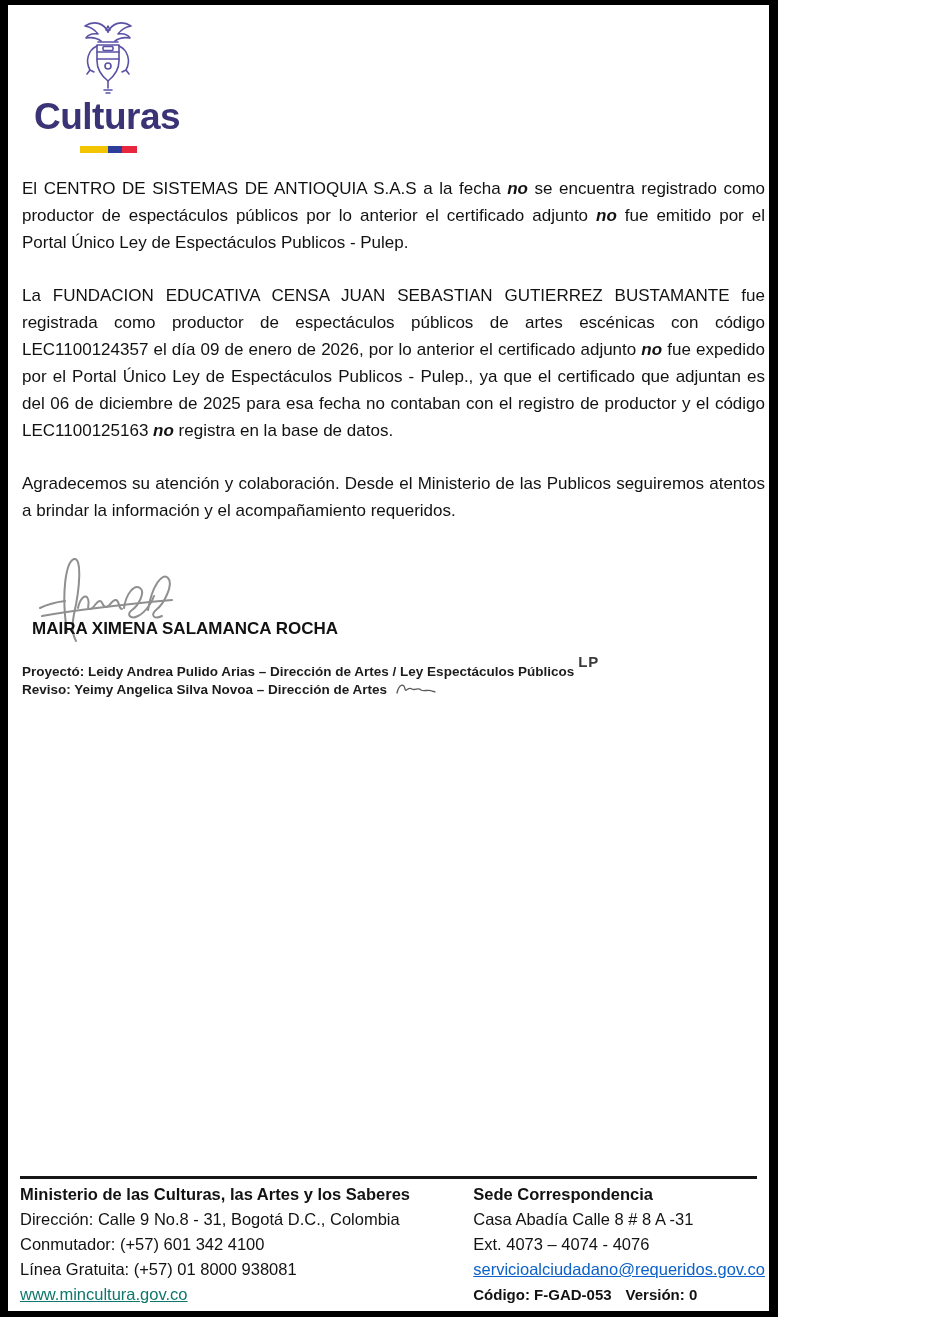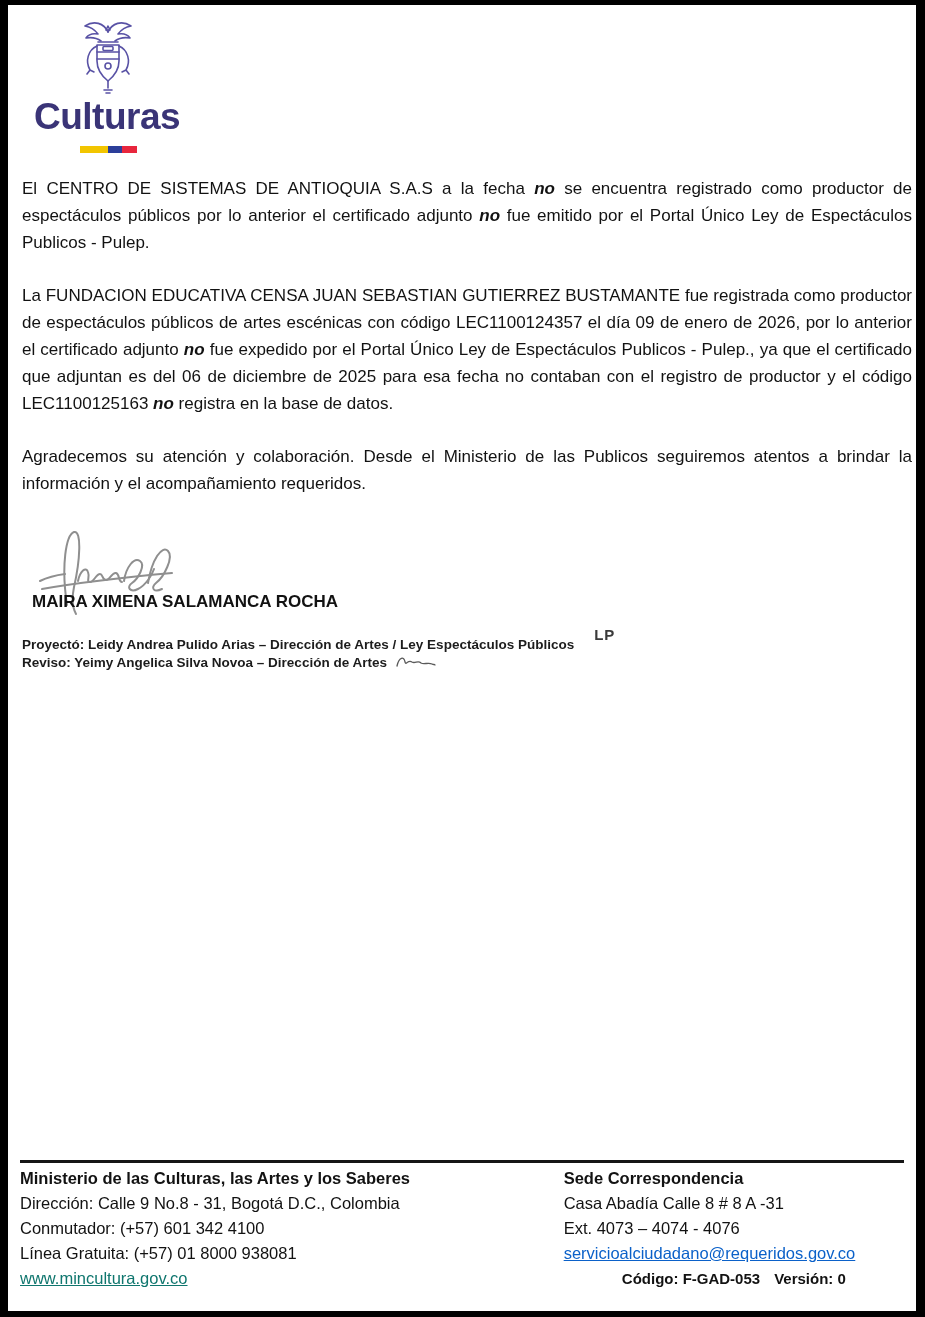--- a/index.html
+++ b/index.html
@@ -1,18 +1,18 @@
 <!DOCTYPE html>
 <html lang="es"><head>
 <meta charset="utf-8">
 <style>
   html,body{margin:0;padding:0;background:#ffffff;}
   .page{
     position:relative;
-    width:925px;height:1317px;
+    width:778px;height:1317px;
     box-sizing:border-box;
     border-style:solid;border-color:#000;
     border-width:5px 9px 6px 8px;
     background:#fff;
     font-family:"Liberation Sans",sans-serif;
     color:#121212;
     overflow:hidden;
   }
   
   .logo{
@@ -39,34 +39,34 @@
   .letter strong{font-style:italic;}
   
   .sigblock{padding-left:24px;margin-top:4px;}
   .signature-svg{display:block;margin:0 0 -24px 4px;}
   .sig-name{font-weight:bold;font-size:17px;line-height:22px;position:relative;}
   .sig-title{font-size:17px;line-height:23px;}
   
   .annos{padding-left:14px;margin-top:22px;font-size:13.5px;line-height:17.5px;font-weight:600;color:#1c1c1c;}
   .anno-line{white-space:nowrap;}
   .lp-initials{
-    display:inline-block;margin-left:20px;transform:translateY(-9px);
+    display:inline-block;margin-left:4px;transform:translateY(-9px);
     font-size:15px;font-weight:600;color:#3a3a3a;letter-spacing:1px;
   }
   .reviso-scribble{vertical-align:-3px;margin-left:7px;}
   
-  .footer{position:absolute;left:12px;right:12px;bottom:20px;}
+  .footer{position:absolute;left:12px;right:12px;bottom:4px;}
   .footer-rule{border-top:3px solid #161616;margin-bottom:3px;}
   .footer-cols{display:flex;font-size:16.5px;line-height:25px;}
   .f-left{flex:0 0 61.5%;}
   .f-right{flex:1 1 auto;}
   .f-title{font-weight:bold;}
   .f-link a{color:#0b61c9;text-decoration:underline;}
   .code-line{
-    text-align:center;font-weight:bold;font-size:15px;line-height:20px;margin-top:3px;
+    text-align:left;font-weight:bold;font-size:15px;line-height:20px;margin-top:3px;
   }
   .code-line .gap{display:inline-block;width:14px;}
 </style>
 </head>
 <body>
 
 <div class="page">
 
   <header class="logo">
     <svg class="coa" width="58" height="76" viewBox="0 0 58 76" fill="none" stroke="#5952a5" stroke-width="1.6" stroke-linecap="round" stroke-linejoin="round">

